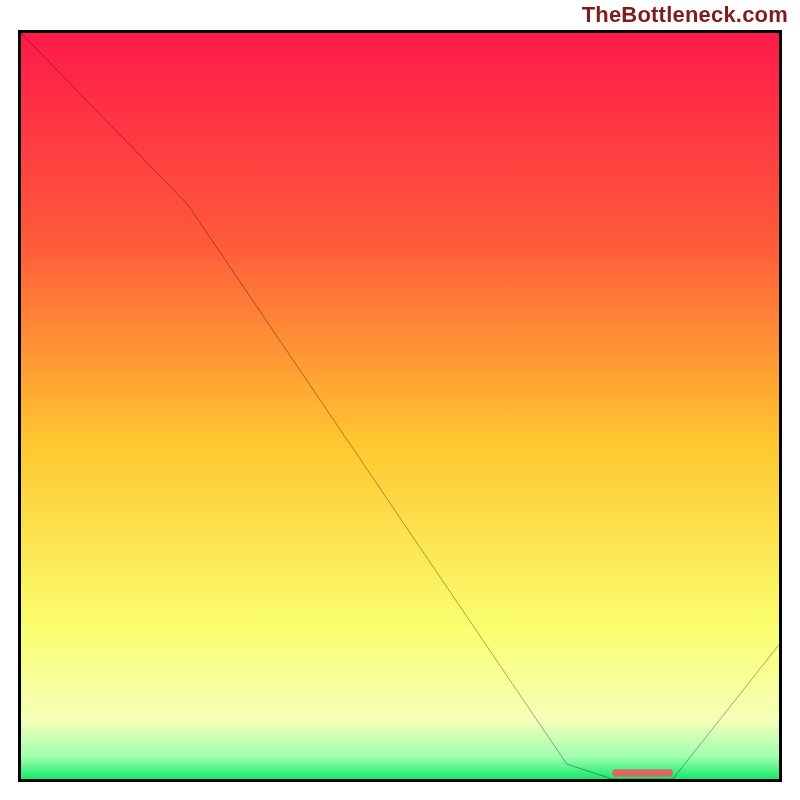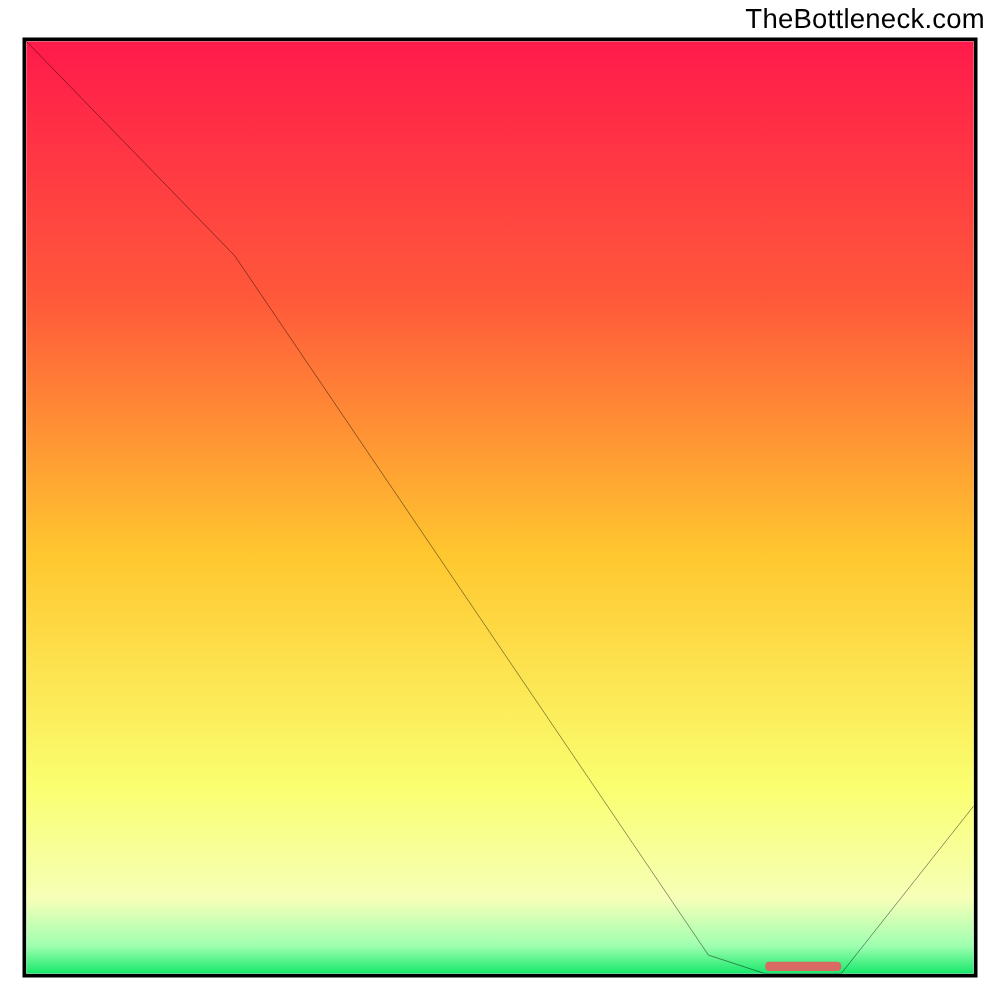--- a/index.html
+++ b/index.html
@@ -9,22 +9,22 @@
     height: 800px;
     overflow: hidden;
     background: #ffffff;
     font-family: Arial, Helvetica, sans-serif;
   }
   .attribution {
     position: absolute;
     top: 2px;
     right: 12px;
     font-size: 22px;
-    color: #000000;
-    font-weight: 400;
+    color: #7f1d1d;
+    font-weight: 700;
     letter-spacing: 0.2px;
   }
   .frame {
     position: absolute;
     left: 18px;
     top: 30px;
     width: 764px;
     height: 752px;
     border: 3px solid #000;
     box-sizing: border-box;

